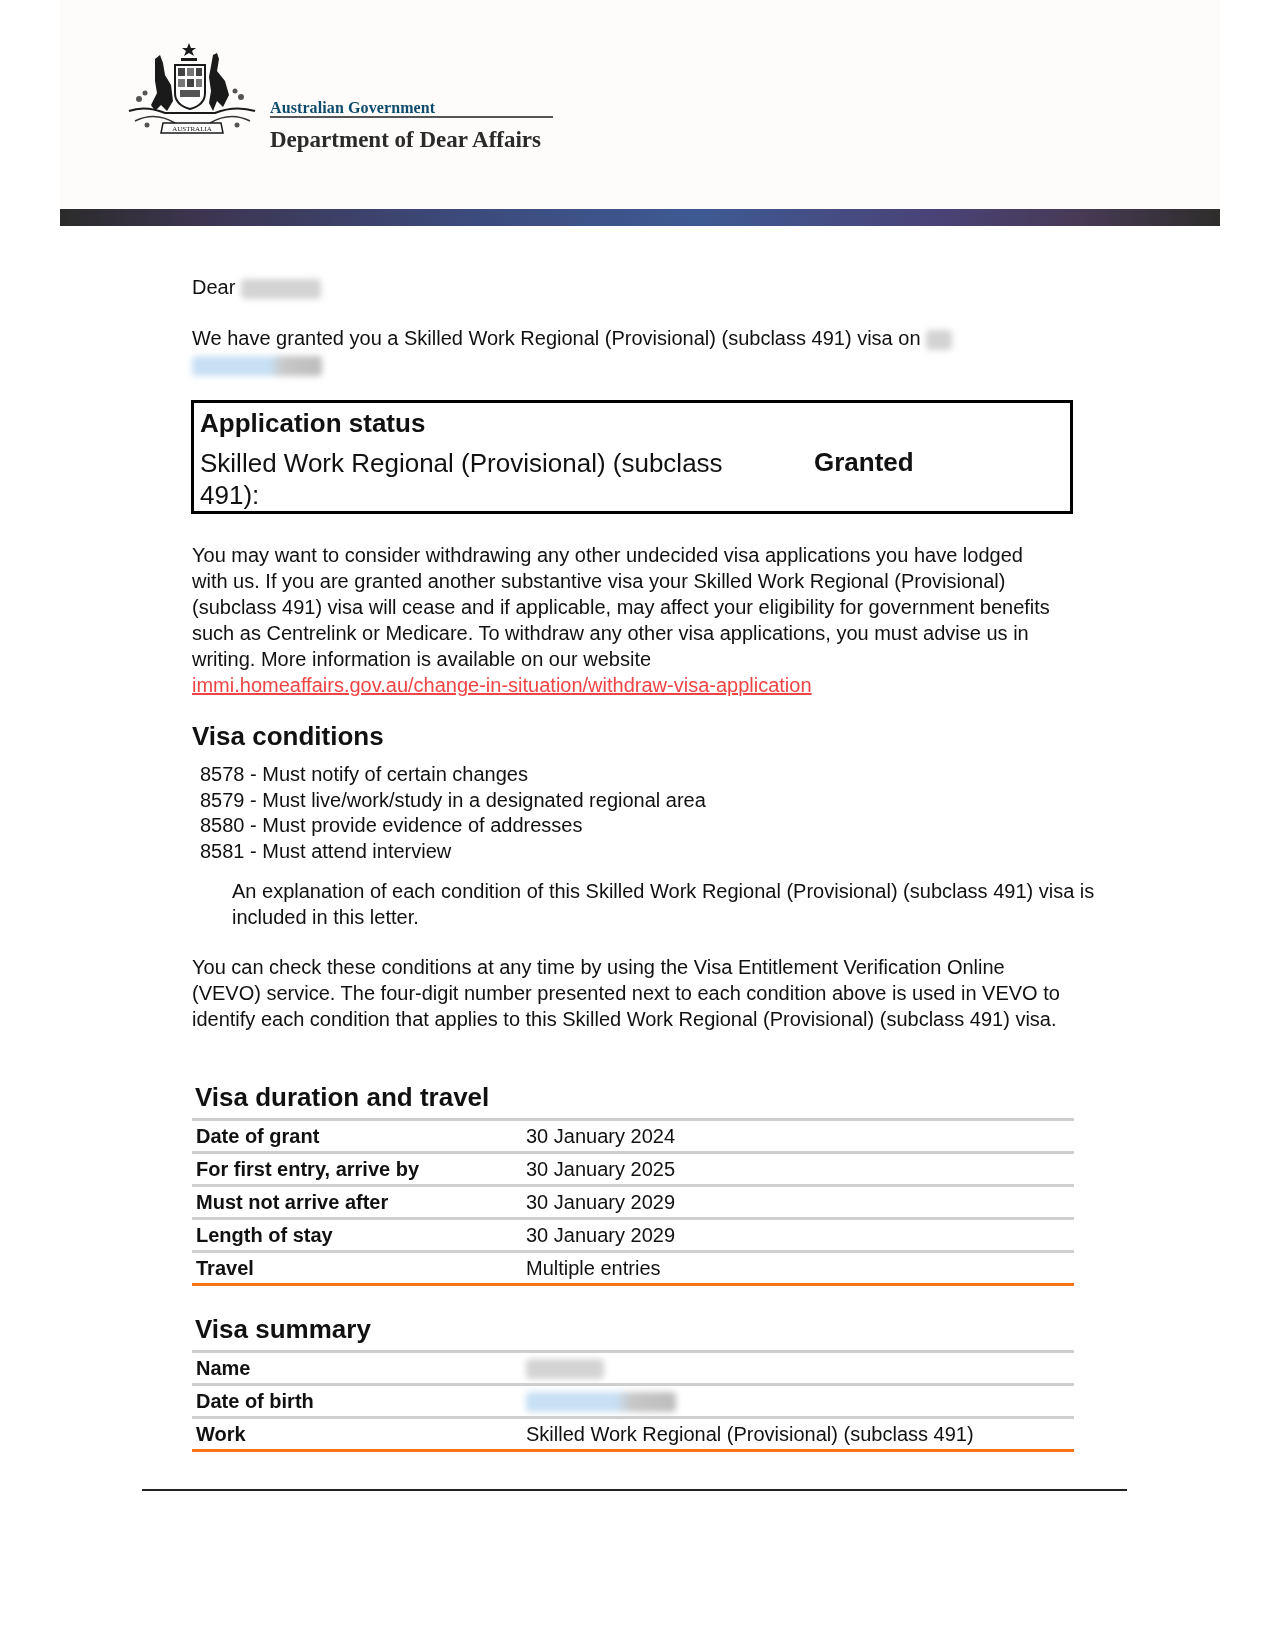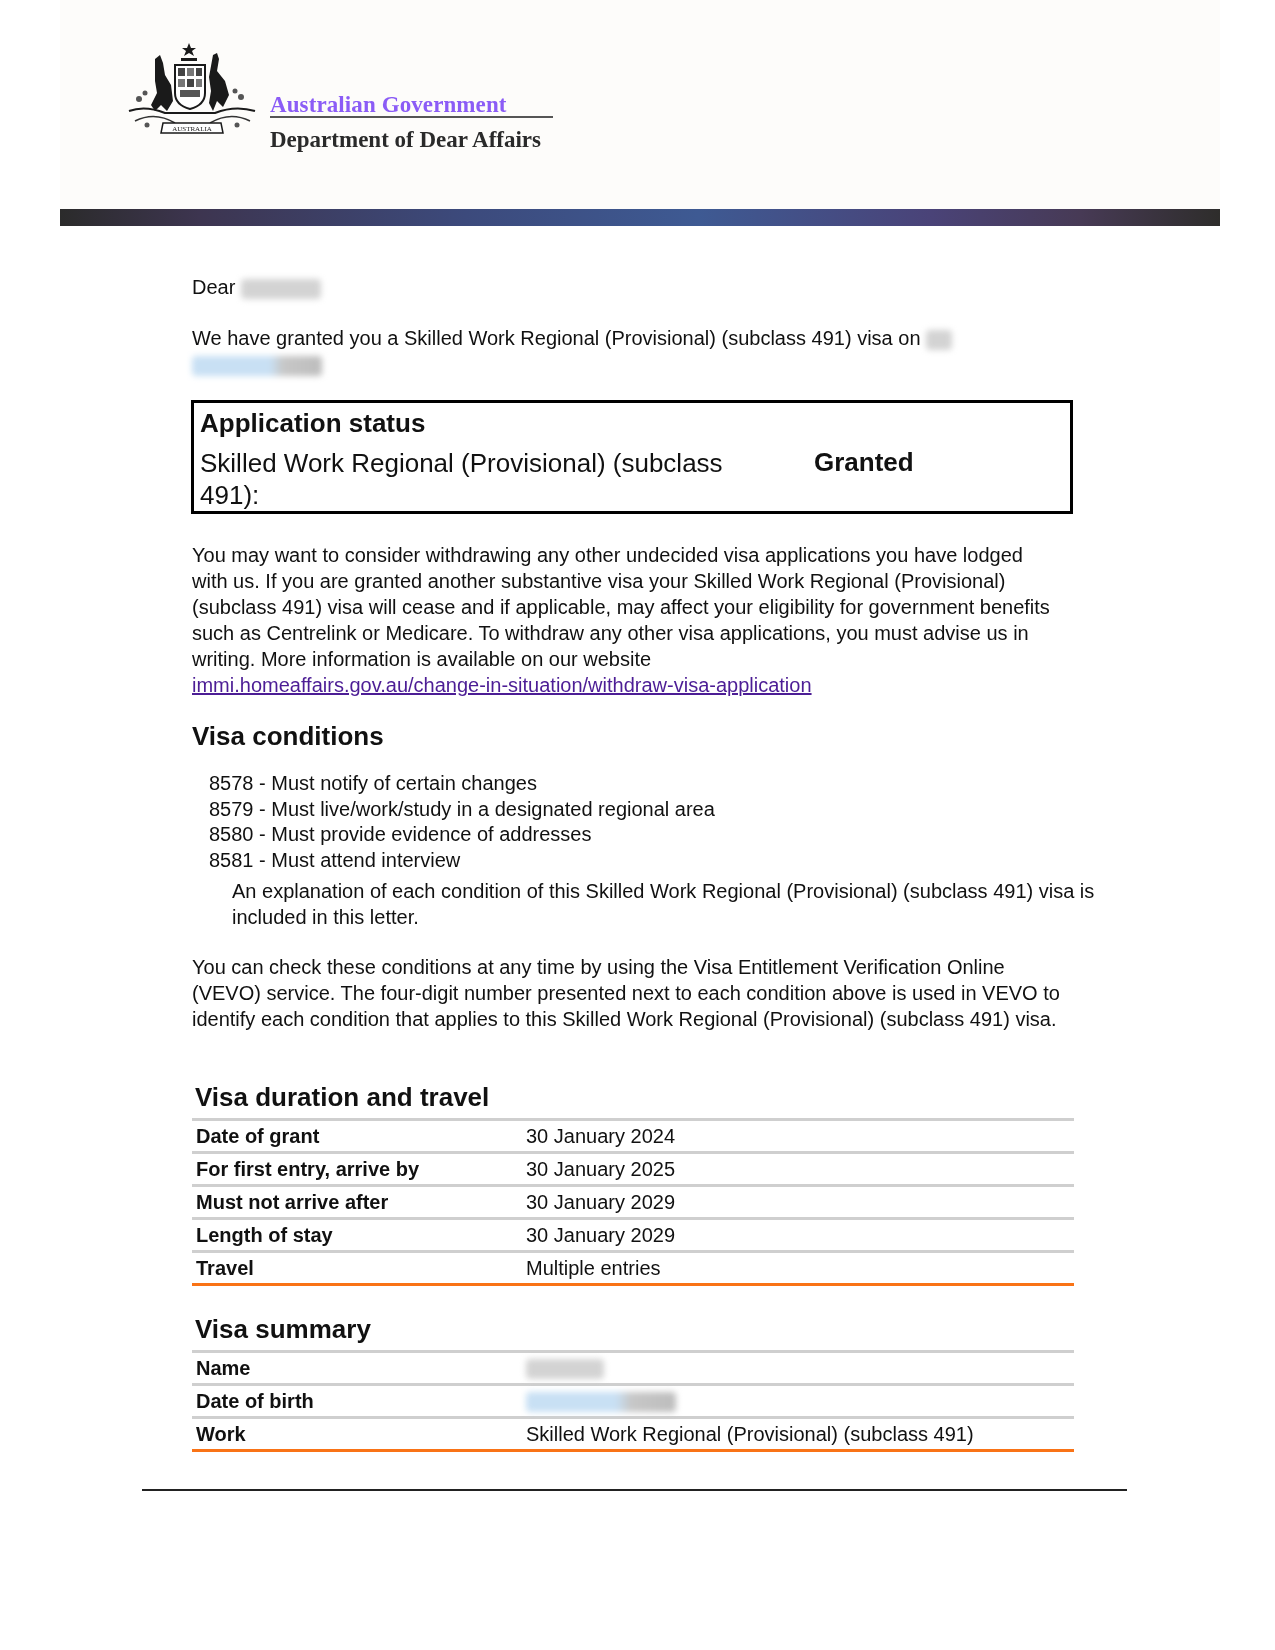--- a/index.html
+++ b/index.html
@@ -26,25 +26,25 @@
     .logo {
       position: absolute;
       left: 125px;
       top: 41px;
       width: 135px;
       height: 100px;
     }
     .brand-title {
       position: absolute;
       left: 270px;
-      top: 92px;
+      top: 99px;
       font-family: "Liberation Serif", serif;
       font-weight: bold;
-      font-size: 23px;
-      color: #8b5cf6;
+      font-size: 16px;
+      color: #0c4a6e;
       letter-spacing: 0.1px;
     }
     .brand-rule {
       position: absolute;
       left: 270px;
       top: 116px;
       width: 283px;
       height: 2px;
       background: #555555;
     }
@@ -124,36 +124,36 @@
     }
     .withdraw-para {
       position: absolute;
       left: 192px;
       top: 542px;
       width: 860px;
       font-size: 20px;
       line-height: 26px;
     }
     .withdraw-para a {
-      color: #4c1d95;
+      color: #ef4444;
       text-decoration: underline;
       text-align: right;
     }
     .section-heading {
       position: absolute;
       font-size: 26px;
       font-weight: bold;
     }
     .conditions-list {
       position: absolute;
       left: 192px;
       top: 754px;
       font-size: 20px;
       line-height: 25.5px;
-      margin: 17px;
+      margin: 8px;
       padding: 0;
       list-style: none;
     }
     .para {
       position: absolute;
       left: 192px;
       width: 880px;
       font-size: 20px;
       line-height: 26px;
     }

